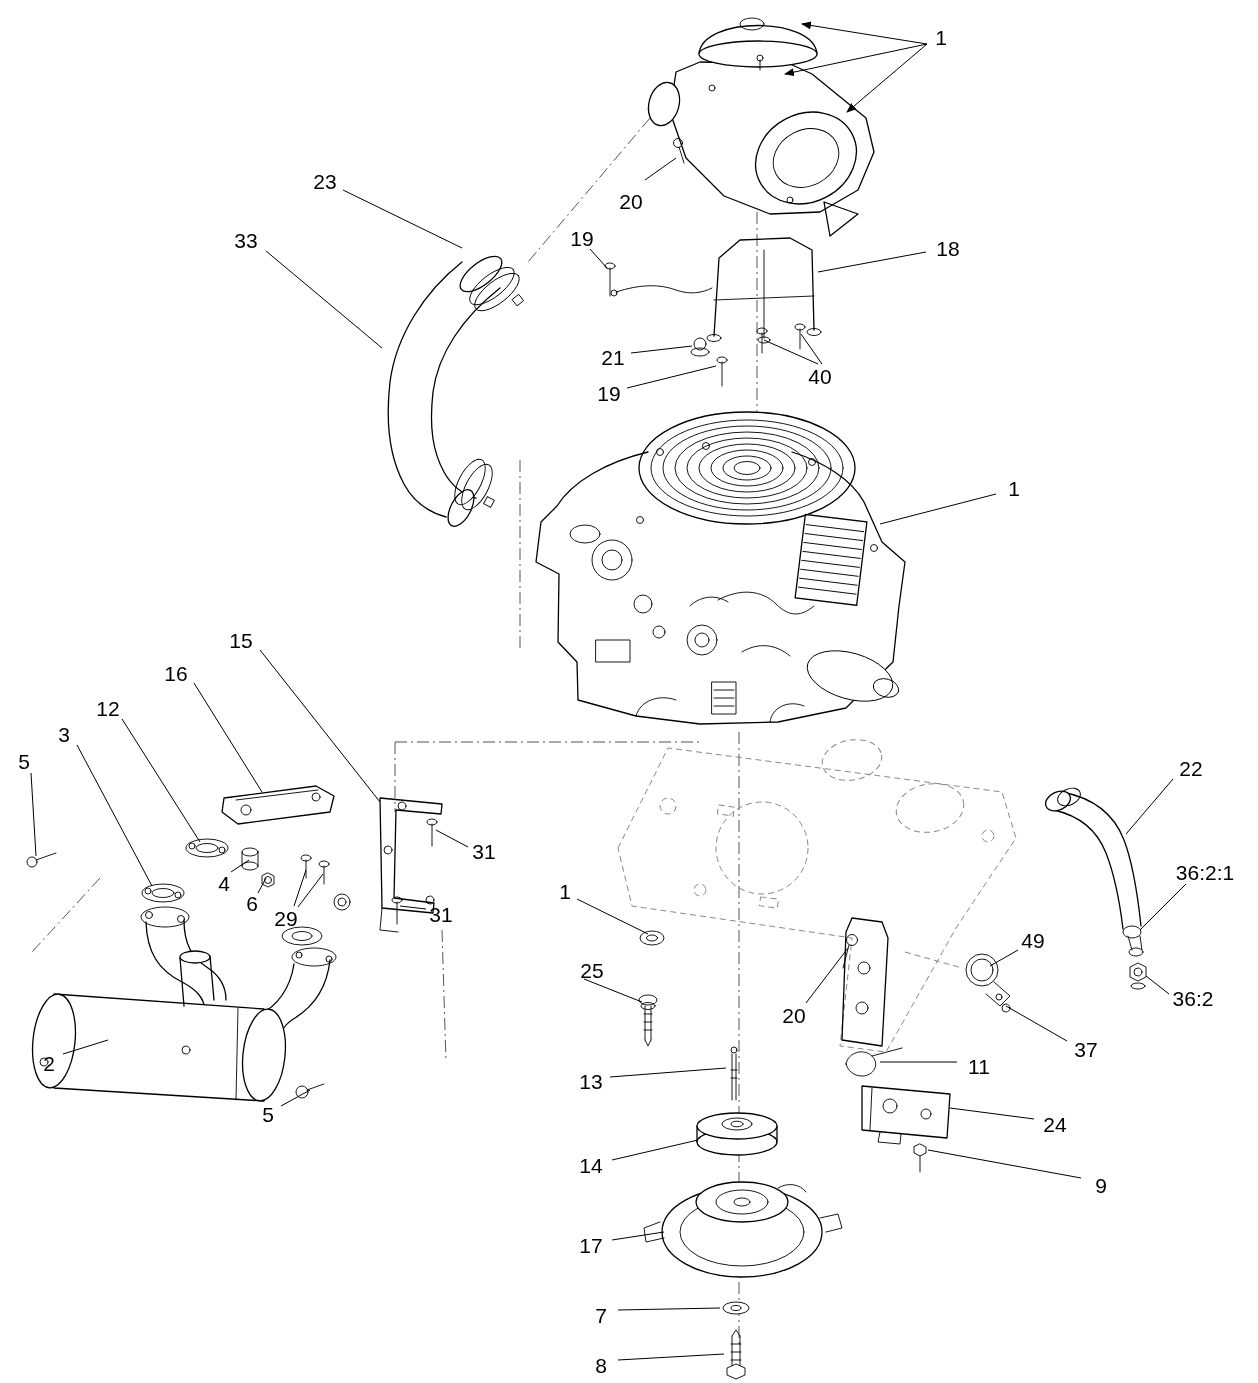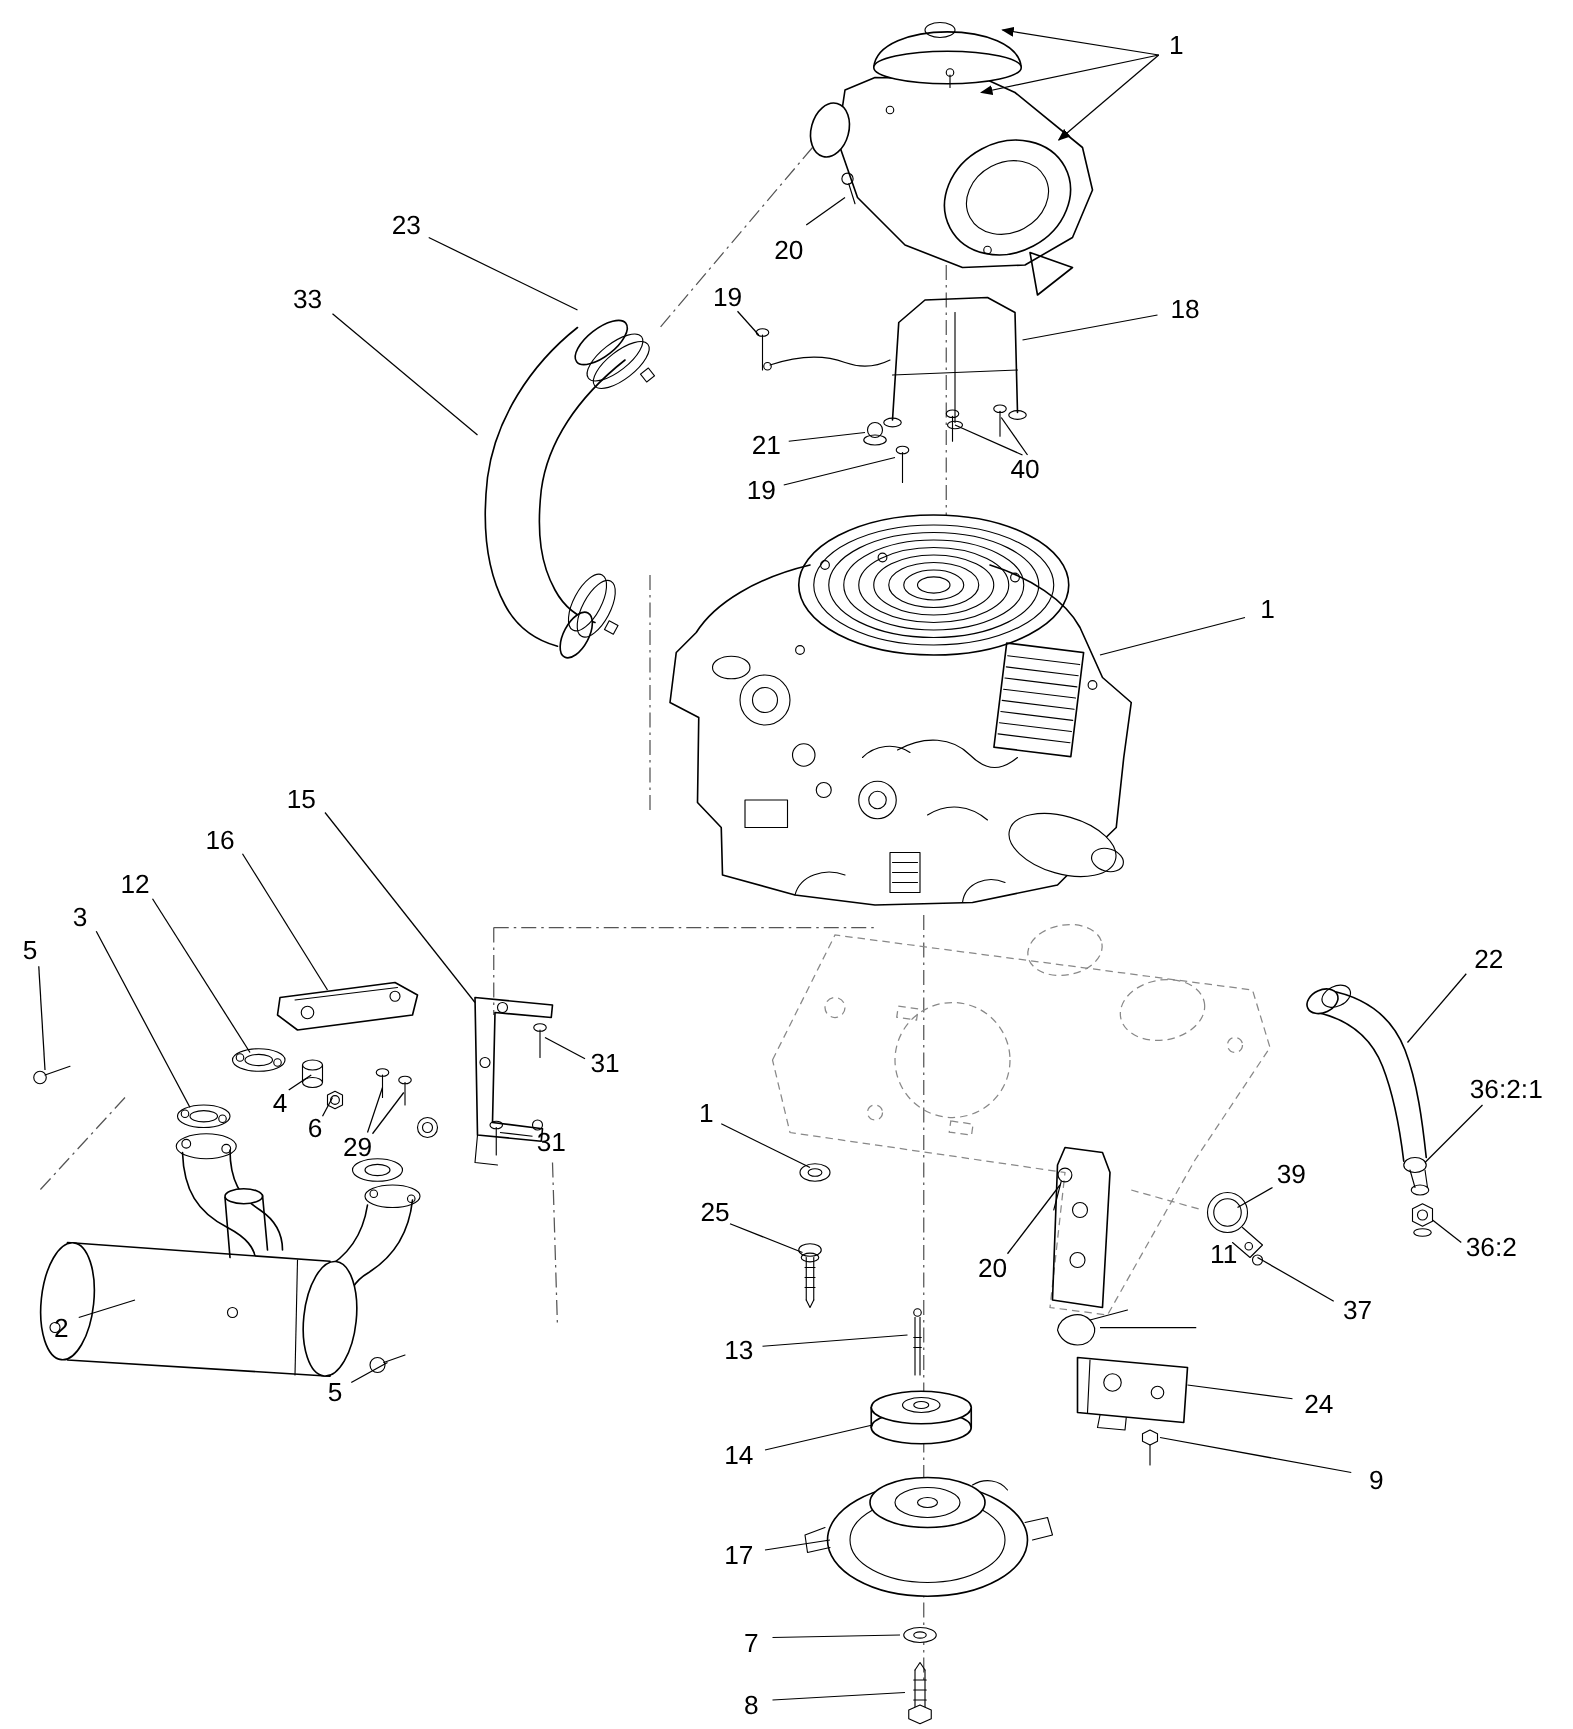--- a/index.html
+++ b/index.html
@@ -421,27 +421,27 @@
 <div class="callout" style="left:64px;top:734px">3</div>
 <div class="callout" style="left:24px;top:761px">5</div>
 <div class="callout" style="left:484px;top:851px">31</div>
 <div class="callout" style="left:224px;top:883px">4</div>
 <div class="callout" style="left:252px;top:903px">6</div>
 <div class="callout" style="left:286px;top:918px">29</div>
 <div class="callout" style="left:441px;top:914px">31</div>
 <div class="callout" style="left:565px;top:891px">1</div>
 <div class="callout" style="left:1191px;top:768px">22</div>
 <div class="callout" style="left:1205px;top:872px">36:2:1</div>
-<div class="callout" style="left:572px;top:970px">25</div>
-<div class="callout" style="left:1033px;top:940px">39</div>
+<div class="callout" style="left:592px;top:970px">25</div>
+<div class="callout" style="left:1033px;top:940px">49</div>
 <div class="callout" style="left:794px;top:1015px">20</div>
 <div class="callout" style="left:1193px;top:998px">36:2</div>
 <div class="callout" style="left:1086px;top:1049px">37</div>
 <div class="callout" style="left:49px;top:1063px">2</div>
-<div class="callout" style="left:979px;top:1004px">11</div>
+<div class="callout" style="left:979px;top:1066px">11</div>
 <div class="callout" style="left:268px;top:1114px">5</div>
 <div class="callout" style="left:1055px;top:1124px">24</div>
 <div class="callout" style="left:591px;top:1081px">13</div>
 <div class="callout" style="left:1101px;top:1185px">9</div>
 <div class="callout" style="left:591px;top:1165px">14</div>
 <div class="callout" style="left:591px;top:1245px">17</div>
 <div class="callout" style="left:601px;top:1315px">7</div>
 <div class="callout" style="left:601px;top:1365px">8</div>
 
 </div>

